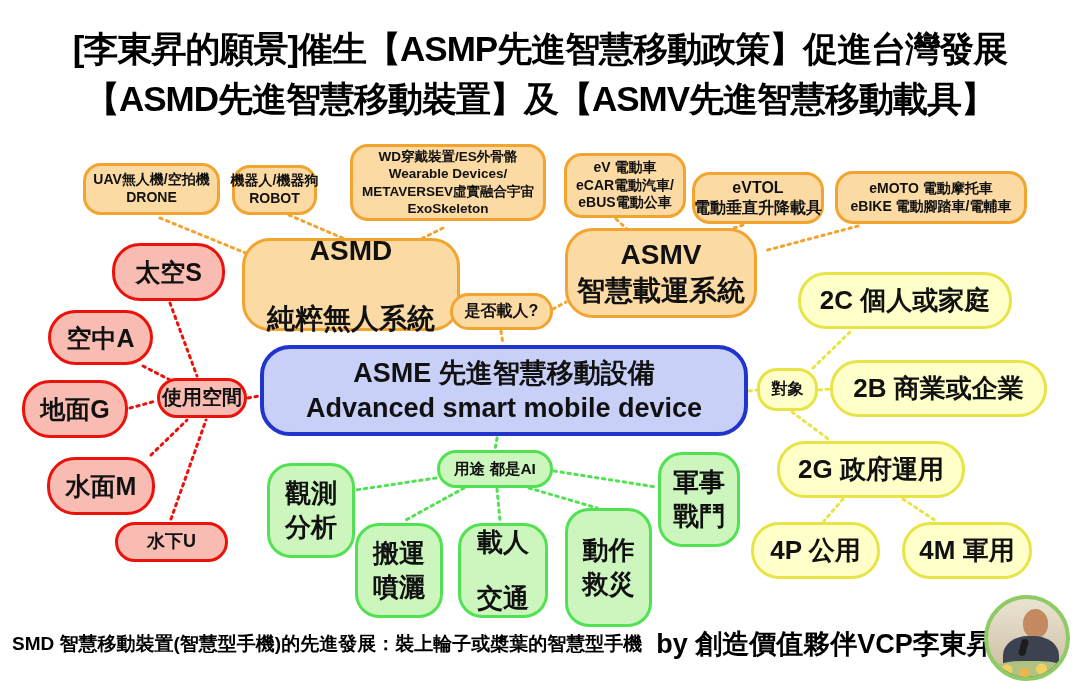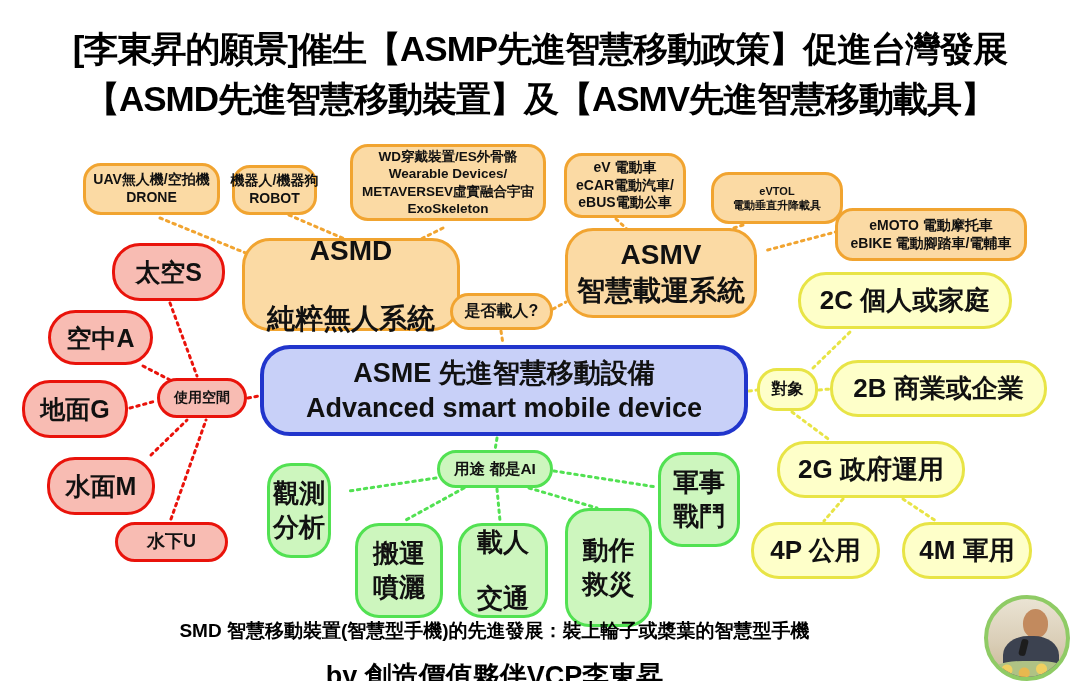--- a/index.html
+++ b/index.html
@@ -14,21 +14,21 @@
   .node{position:absolute;display:flex;flex-direction:column;align-items:center;justify-content:center;
         text-align:center;font-weight:bold;color:#111;box-sizing:border-box;line-height:1.28;white-space:nowrap;}
   .orange{background:#FBDAA4;border:3px solid #F1A430;border-radius:18px;}
   .orange.big{border-radius:28px;}
   .red{background:#F8BCB3;border:3px solid #E9130B;border-radius:28px;}
   .blue{background:#C8D0F8;border:4px solid #2135CC;border-radius:30px;}
   .green{background:#CDF6BE;border:3px solid #52E152;border-radius:24px;}
   .yellow{background:#FEFFC9;border:3px solid #E8E446;border-radius:28px;}
   .hub{border-radius:20px;}
 
-  .footer{position:absolute;left:12px;top:618px;width:965px;height:52px;display:flex;align-items:center;gap:14px;color:#000;flex-direction:column;}
+  .footer{position:absolute;left:12px;top:618px;width:965px;height:52px;display:flex;align-items:center;gap:14px;color:#000;}
   .footer .note{font-weight:bold;font-size:19px;white-space:nowrap;}
   .footer .byline{font-weight:bold;font-size:27px;white-space:nowrap;}
 
   .avatar{position:absolute;left:984px;top:595px;width:86px;height:86px;border-radius:50%;
           border:4px solid #8FCB65;box-sizing:border-box;overflow:hidden;
           background:linear-gradient(180deg,#EAE3D3 0%,#DACEB7 55%,#C9B896 100%);}
   .av-head{position:absolute;left:35px;top:10px;width:25px;height:29px;border-radius:50% 50% 46% 46%;background:#C28A5E;}
   .av-body{position:absolute;left:15px;top:37px;width:56px;height:42px;border-radius:45% 45% 0 0;background:#3C4250;}
   .av-mic{position:absolute;left:32px;top:40px;width:7px;height:17px;border-radius:3px;background:#1d1d1d;transform:rotate(14deg);}
   .av-flowers{position:absolute;left:6px;top:62px;width:72px;height:20px;border-radius:40%;
@@ -91,25 +91,25 @@
     <span>WD穿戴裝置/ES外骨骼</span>
     <span>Wearable Devices/</span>
     <span>METAVERSEV虛實融合宇宙</span>
     <span>ExoSkeleton</span>
   </div>
   <div class="node orange" style="left:564px;top:153px;width:122px;height:65px;font-size:14px;">
     <span>eV 電動車</span>
     <span>eCAR電動汽車/</span>
     <span>eBUS電動公車</span>
   </div>
-  <div class="node orange" style="left:692px;top:172px;width:132px;height:52px;font-size:11px;margin-left:19px;">
+  <div class="node orange" style="left:692px;top:172px;width:132px;height:52px;font-size:16px;">
     <span>eVTOL</span>
     <span>電動垂直升降載具</span>
   </div>
-  <div class="node orange" style="left:835px;top:171px;width:192px;height:53px;font-size:14px;margin-top:37px;">
+  <div class="node orange" style="left:835px;top:171px;width:192px;height:53px;font-size:14px;">
     <span>eMOTO 電動摩托車</span>
     <span>eBIKE 電動腳踏車/電輔車</span>
   </div>
 
   <div class="node orange big" style="left:242px;top:238px;width:218px;height:93px;font-size:28px;gap:32px;">
     <span>ASMD</span>
     <span>純粹無人系統</span>
   </div>
   <div class="node orange big" style="left:565px;top:228px;width:192px;height:90px;font-size:28px;">
     <span>ASMV</span>
@@ -120,24 +120,24 @@
   <div class="node blue" style="left:260px;top:345px;width:488px;height:91px;font-size:27px;">
     <span>ASME 先進智慧移動設備</span>
     <span>Advanced smart mobile device</span>
   </div>
 
   <div class="node red" style="left:112px;top:243px;width:113px;height:58px;font-size:25px;">太空S</div>
   <div class="node red" style="left:48px;top:310px;width:105px;height:55px;font-size:25px;">空中A</div>
   <div class="node red" style="left:22px;top:380px;width:106px;height:58px;font-size:25px;">地面G</div>
   <div class="node red" style="left:47px;top:457px;width:108px;height:58px;font-size:25px;">水面M</div>
   <div class="node red" style="left:115px;top:522px;width:113px;height:40px;font-size:18px;">水下U</div>
-  <div class="node red hub" style="left:157px;top:378px;width:90px;height:40px;font-size:14px;">使用空間</div>
+  <div class="node red hub" style="left:157px;top:378px;width:90px;height:40px;font-size:20px;">使用空間</div>
 
   <div class="node green hub" style="left:437px;top:450px;width:116px;height:38px;font-size:15.5px;">用途 都是AI</div>
-  <div class="node green" style="left:267px;top:463px;width:64px;height:95px;font-size:26px;">
+  <div class="node green" style="left:267px;top:463px;width:88px;height:95px;font-size:26px;">
     <span>觀測</span>
     <span>分析</span>
   </div>
   <div class="node green" style="left:355px;top:523px;width:88px;height:95px;font-size:26px;">
     <span>搬運</span>
     <span>噴灑</span>
   </div>
   <div class="node green" style="left:458px;top:523px;width:90px;height:95px;font-size:26px;justify-content:space-between;">
     <span>載人</span>
     <span>交通</span>

